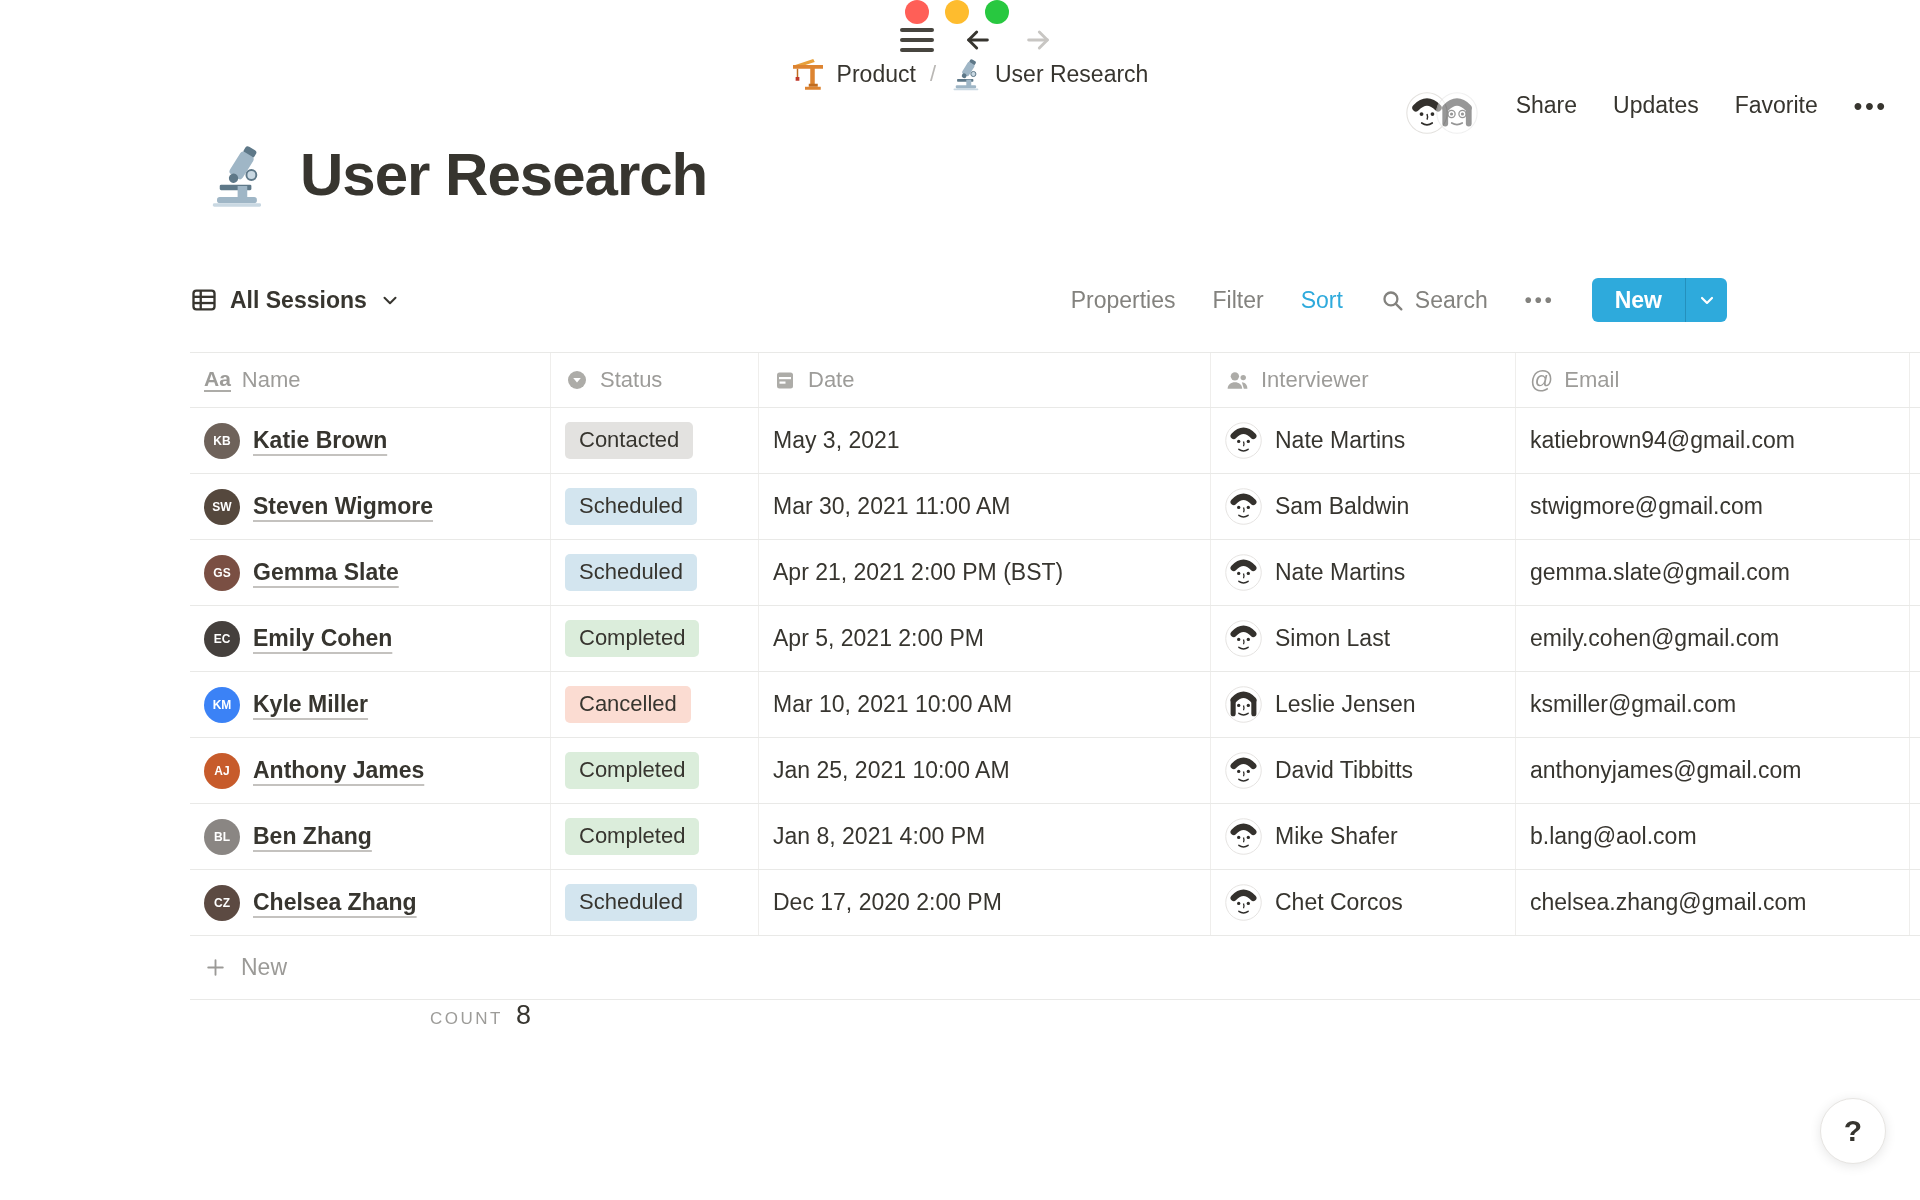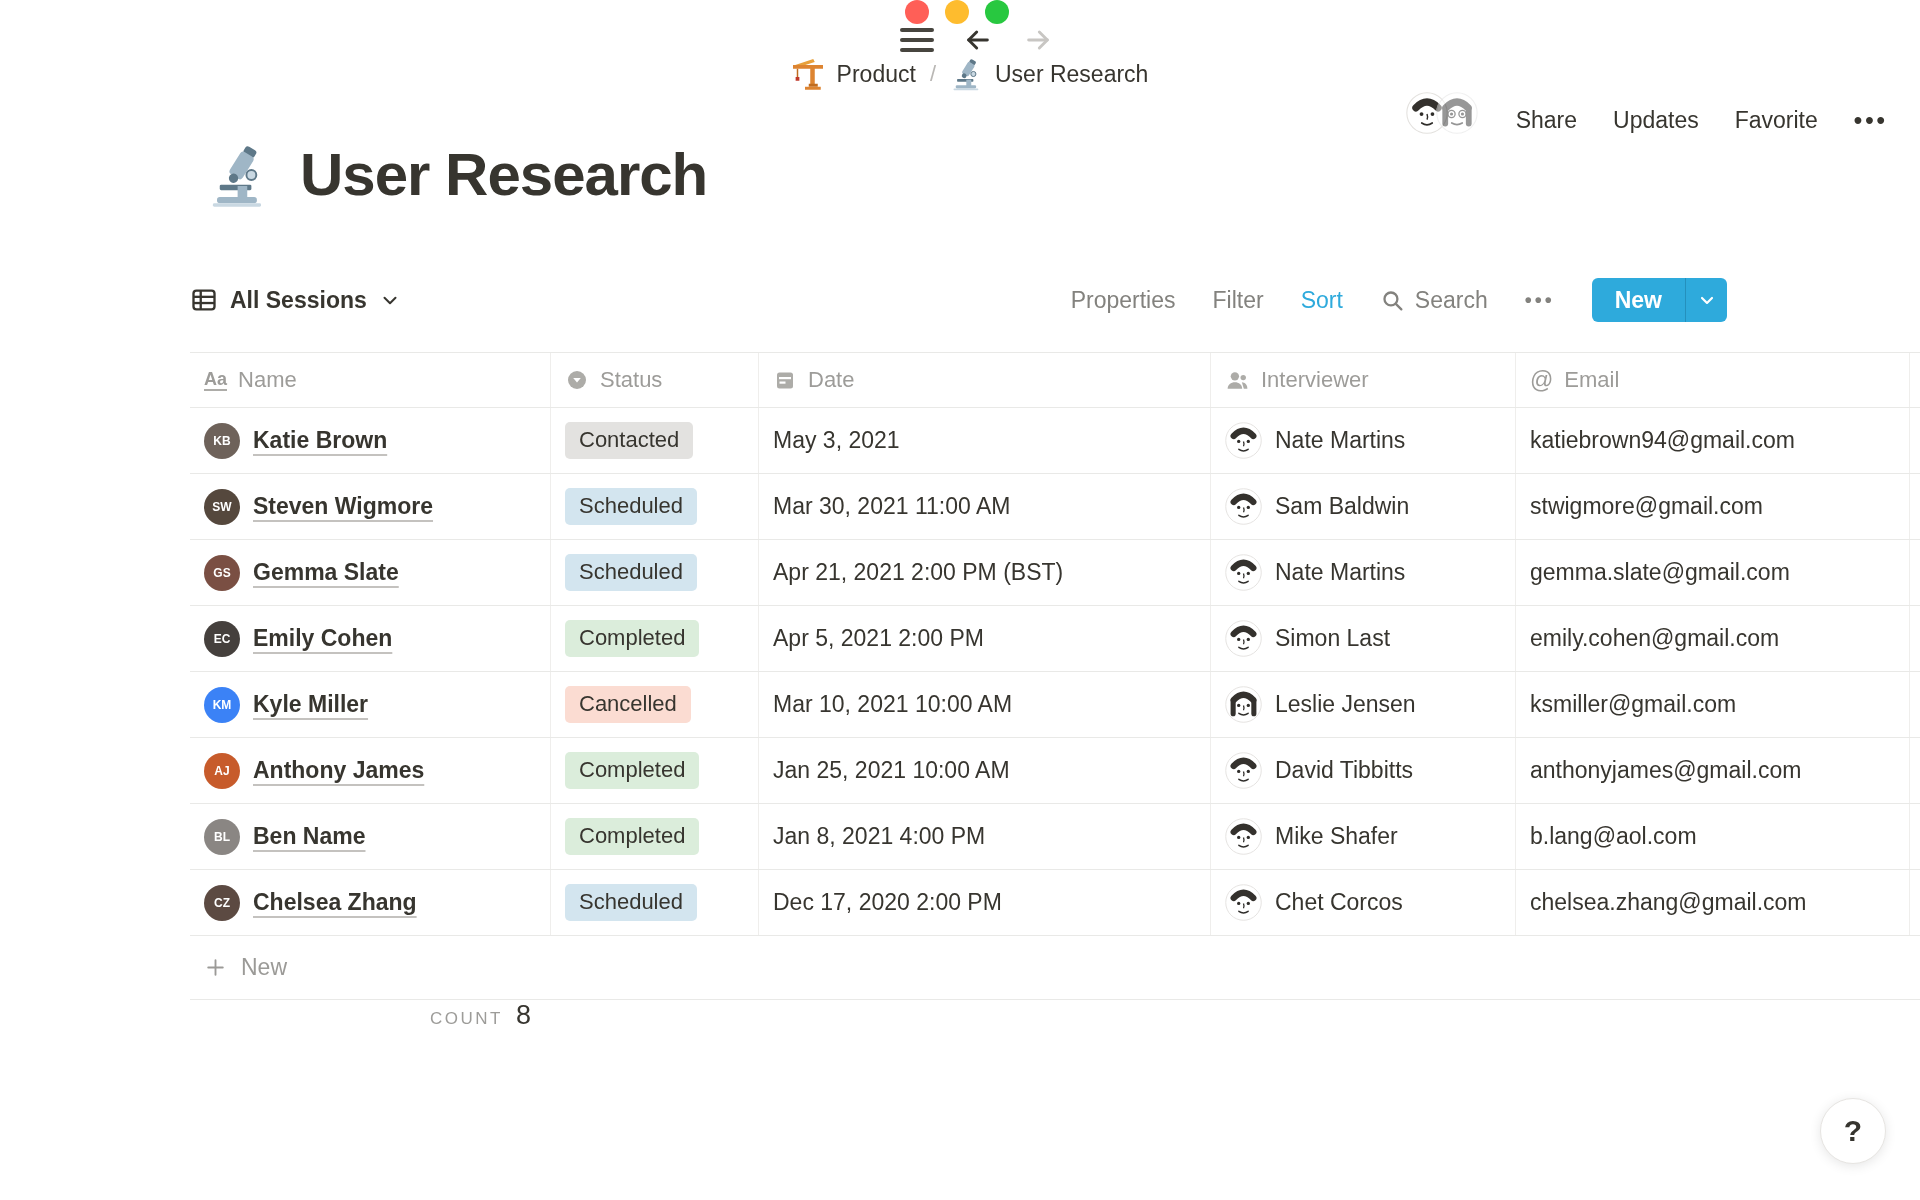--- a/index.html
+++ b/index.html
@@ -17,21 +17,21 @@
   .topbar { position:absolute; top:0; left:0; right:0; height:76px;
             display:flex; align-items:center; padding:0 32px 0 26px;flex-direction:column; }
   .lights { display:flex; gap:16px; }
   .light  { width:24px; height:24px; border-radius:50%; }
   .nav { display:flex; align-items:center; gap:28px; margin-left:40px; }
   .hamburger { display:flex; flex-direction:column; gap:6px; width:34px; }
   .hamburger i { display:block; height:4px; border-radius:2px; background:#47453F; }
   .breadcrumb { display:flex; align-items:center; gap:14px; margin-left:24px; font-size:23px; }
   .bc-item { display:flex; align-items:center; gap:11px; cursor:default; }
   .bc-sep { color:#B9B7B4; font-size:22px; }
-  .topbar-right { margin-left:auto; display:flex; align-items:flex-end; gap:36px; font-size:23px; }
+  .topbar-right { margin-left:auto; display:flex; align-items:flex-start; gap:36px; font-size:23px; }
   .avatars { display:flex; margin-right:2px; }
   .tb-avatar { width:42px; height:42px; border-radius:50%; background:#fff; }
   .tb-avatar + .tb-avatar { margin-left:-12px; }
   .tb-avatar.faded { opacity:.5; filter:grayscale(1); }
   .tb-action { cursor:default; }
   .dots { font-size:24px; letter-spacing:3px; font-weight:bold; }
 
   
   .title-row { position:absolute; top:140px; left:206px; display:flex; align-items:center; gap:28px; }
   .title-row .big-icon svg { width:66px; height:66px; }
@@ -54,21 +54,21 @@
 
   
   .table { position:absolute; top:352px; left:190px; width:1730px; }
   .thead, .trow { display:grid; grid-template-columns:361px 208px 452px 305px 394px 1fr; }
   .thead { height:56px; border-top:1px solid #E9E9E7; border-bottom:1px solid #E9E9E7;
            color:#9D9C99; font-size:22px; }
   .th { display:flex; align-items:center; gap:11px; padding:0 14px; height:100%; }
   .th:not(.filler), .td:not(.filler) { border-right:1px solid #EFEEEC; }
   .trow { height:66px; border-bottom:1px solid #E9E9E7; }
   .td { display:flex; align-items:center; gap:13px; padding:0 14px; height:100%; font-size:23px; }
-  .aa-ico { font-size:18px; font-weight:bold; border-bottom:2px solid #ADACA8; padding-bottom:1px; line-height:1; }
+  .aa-ico { font-size:21px; font-weight:bold; border-bottom:2px solid #ADACA8; padding-bottom:1px; line-height:1; }
   .at-ico { font-size:23px; line-height:1; }
 
   .pavatar { flex:none; width:36px; height:36px; border-radius:50%;
              display:flex; align-items:center; justify-content:center;
              color:#fff; font-size:12px; font-weight:bold; }
   .pname { font-weight:bold; text-decoration:underline; text-decoration-color:#C4C2BF;
            text-decoration-thickness:1.5px; text-underline-offset:6px; cursor:default; }
   .badge { padding:4px 14px 5px; border-radius:5px; font-size:22px; line-height:1.25; }
   .savatar { flex:none; width:37px; height:37px; }
   .email-txt { text-decoration:underline; text-decoration-color:#C4C2BF;
@@ -481,21 +481,21 @@
       <span class="email-txt">anthonyjames@gmail.com</span>
     </div>
     <div class="td filler"></div>
   </div>
 
   <div class="trow">
     <div class="td">
       <span class="pavatar" style="background: rgb(138, 134, 131);">
             <span>BL</span>
           </span>
-      <span class="pname">Ben Name</span>
+      <span class="pname">Ben Zhang</span>
     </div>
     <div class="td">
       <span class="badge" style="background: rgb(219, 237, 219);">Completed</span>
     </div>
     <div class="td">
       <span>Jan 8, 2021 4:00 PM</span>
     </div>
     <div class="td">
       <span class="savatar">
         <svg viewBox="0 0 40 40" width="37" height="37">

